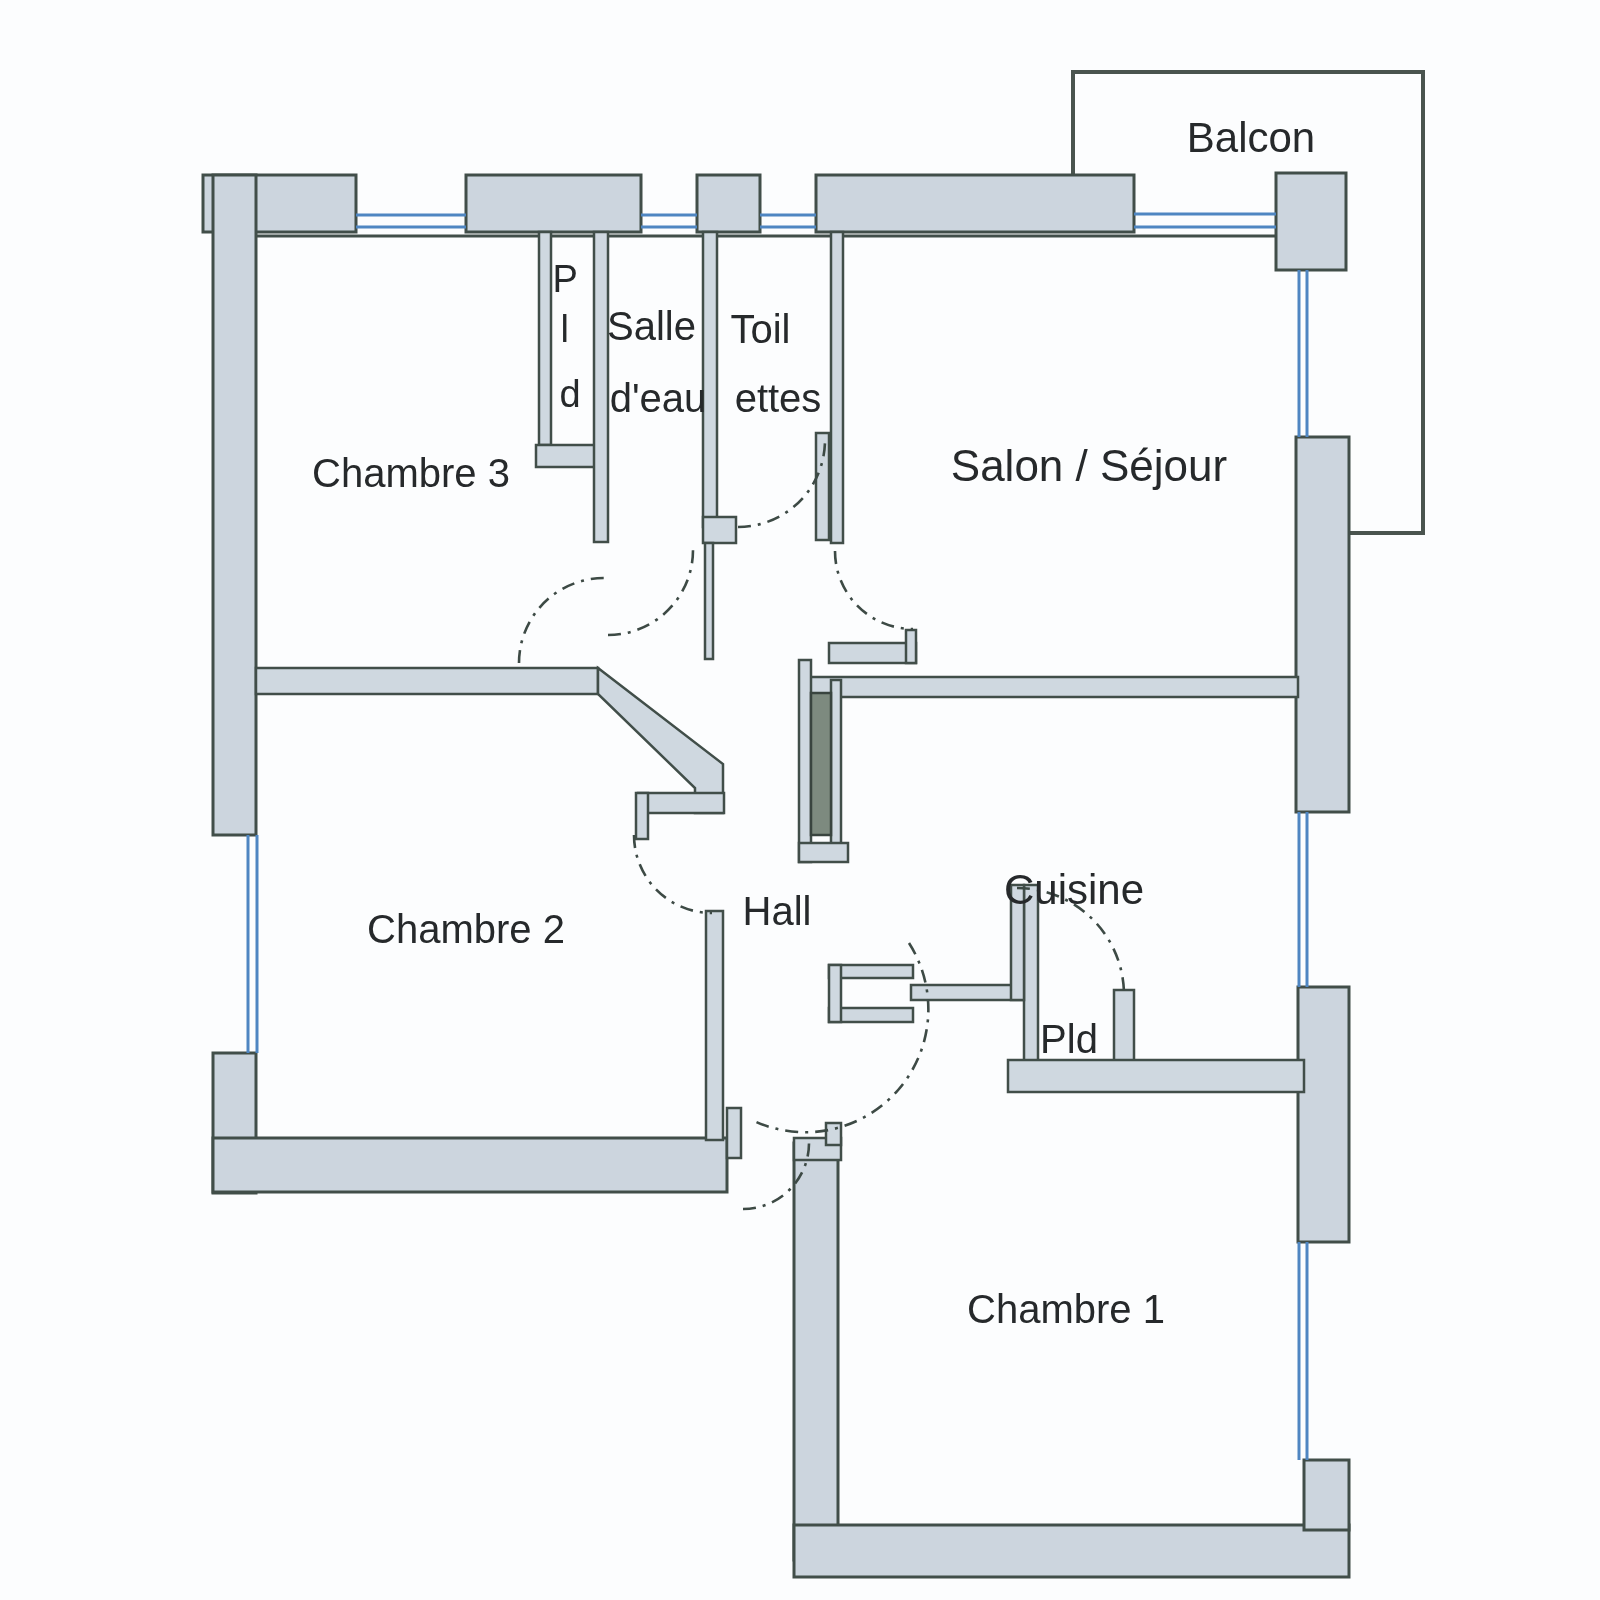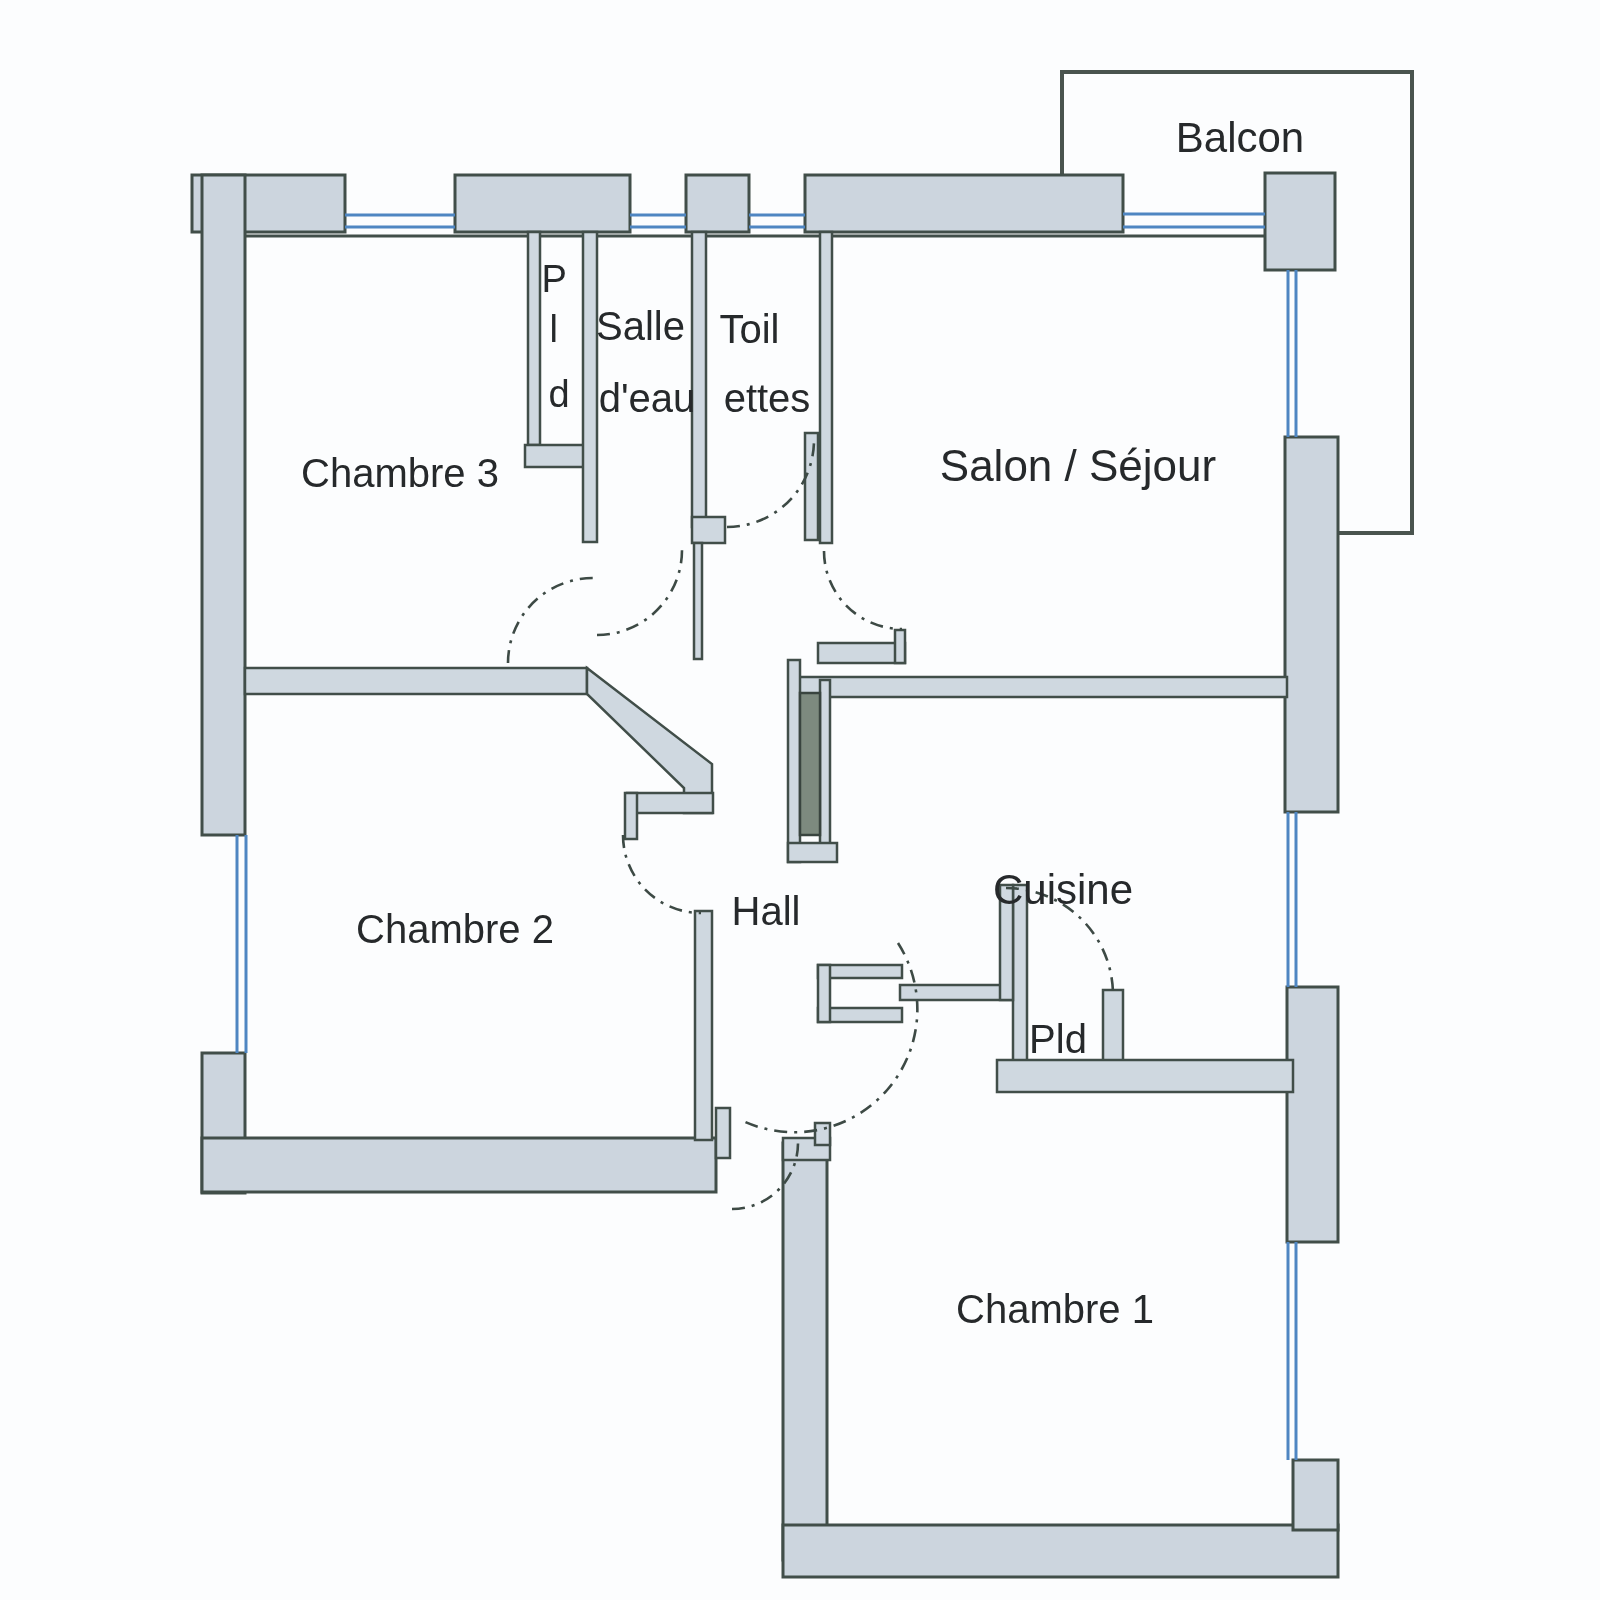--- a/index.html
+++ b/index.html
@@ -3,21 +3,21 @@
 <meta charset="utf-8">
 <style>
   html,body{margin:0;padding:0;}
   body{
     width:1600px;height:1600px;
     background:#fcfdfe;
     font-family:"Liberation Sans", sans-serif;
     position:relative;
     overflow:hidden;
   }
-  #plan-wrap{position:absolute;inset:0;}
+  #plan-wrap{position:absolute;inset:0;padding-left:11px;}
   svg{display:block;width:1600px;height:1600px;}
   .wall{fill:#ccd5de;stroke:#414e49;stroke-width:3;}
   .wall-thin{fill:#cfd8e0;stroke:#414e49;stroke-width:2.5;}
   .line{stroke:#414e49;stroke-width:3;fill:none;}
   .balcony-line{stroke:#4a544f;stroke-width:4;fill:none;}
   .win{stroke:#4f86c2;stroke-width:3;fill:none;stroke-linecap:butt;}
   .arc{stroke:#3d4a45;stroke-width:2.6;fill:none;stroke-dasharray:13 7 3 7;}
   .leaf-dark{fill:#7d8a7f;stroke:#39443f;stroke-width:2.5;}
   text{fill:#26292b;}
   .lbl{font-size:40px;}

